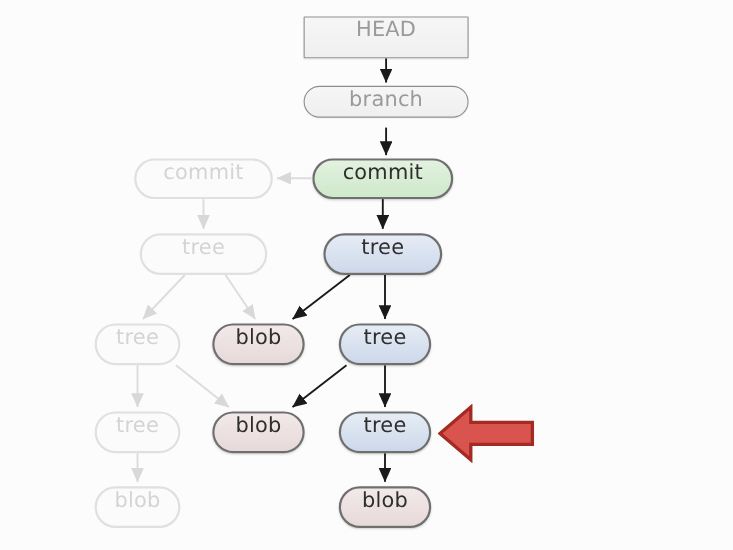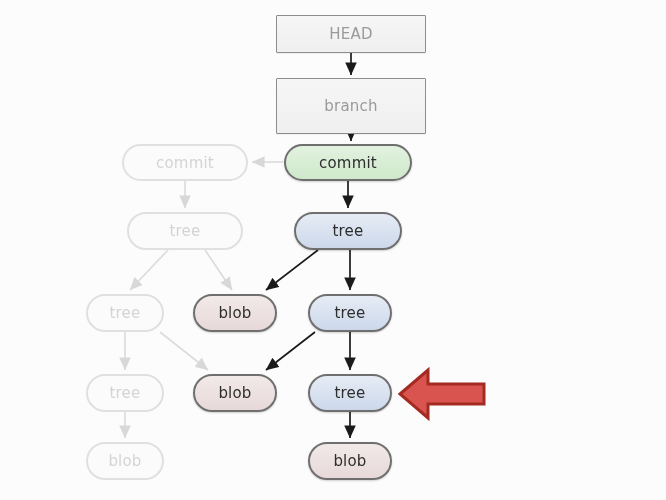--- a/index.html
+++ b/index.html
@@ -8,22 +8,22 @@
     background:#fcfcfc;
     font-family:"DejaVu Sans", sans-serif;
     overflow:hidden;
   }
   #stage{position:relative;width:666px;height:500px;background:#fcfcfc;}
   #edges{position:absolute;left:0;top:0;width:666px;height:500px;}
 
   .node{
     position:absolute;
     box-sizing:border-box;
-    display:flex;align-items:center;justify-content:center;
-    font-size:15px;
+    display:flex;justify-content:center;
+    font-size:19px;
     letter-spacing:.2px;
     white-space:nowrap;
     user-select:none;
   }
 
   
   .ref{
     border:1.6px solid #8d8d8d;
     background:linear-gradient(#f6f6f6,#efefef);
     border-radius:1px;
@@ -88,21 +88,21 @@
       <line x1="125" y1="332" x2="125" y2="370"></line>
       <line x1="160" y1="332" x2="208" y2="370"></line>
       <line x1="125" y1="412" x2="125" y2="438"></line>
     </g>
   </svg>
 
   <div id="nodes">
       <div class="node ref" style="left: 276px; top: 15px; width: 150px; height: 38px;">
         <span>HEAD</span>
       </div>
-      <div class="node ref" style="left: 276px; top: 78px; width: 150px; height: 56px;">
+      <div class="node ref" style="left: 276px; top: 78px; width: 150px; height: 29px; border-radius: 18px;">
         <span>branch</span>
       </div>
       <div class="node ghost" style="left: 122px; top: 144px; width: 126px; height: 37px;">
         <span>commit</span>
       </div>
       <div class="node pill commit" style="left: 284px; top: 144px; width: 128px; height: 37px;">
         <span>commit</span>
       </div>
       <div class="node ghost" style="left: 127px; top: 212px; width: 116px; height: 38px;">
         <span>tree</span>

